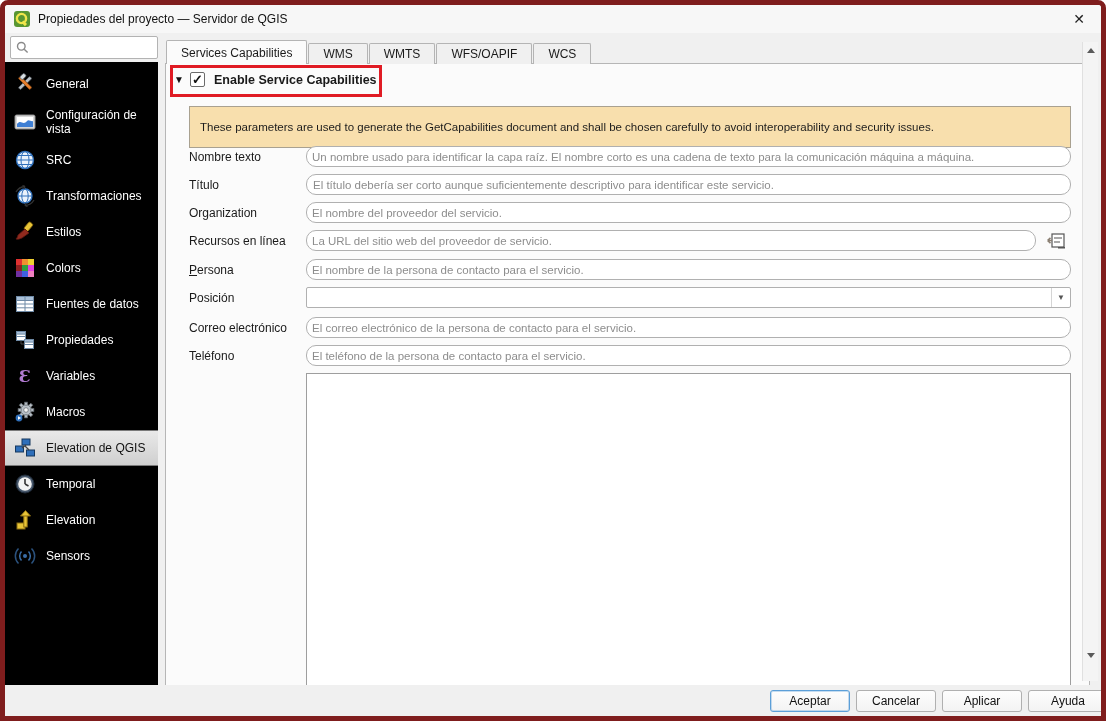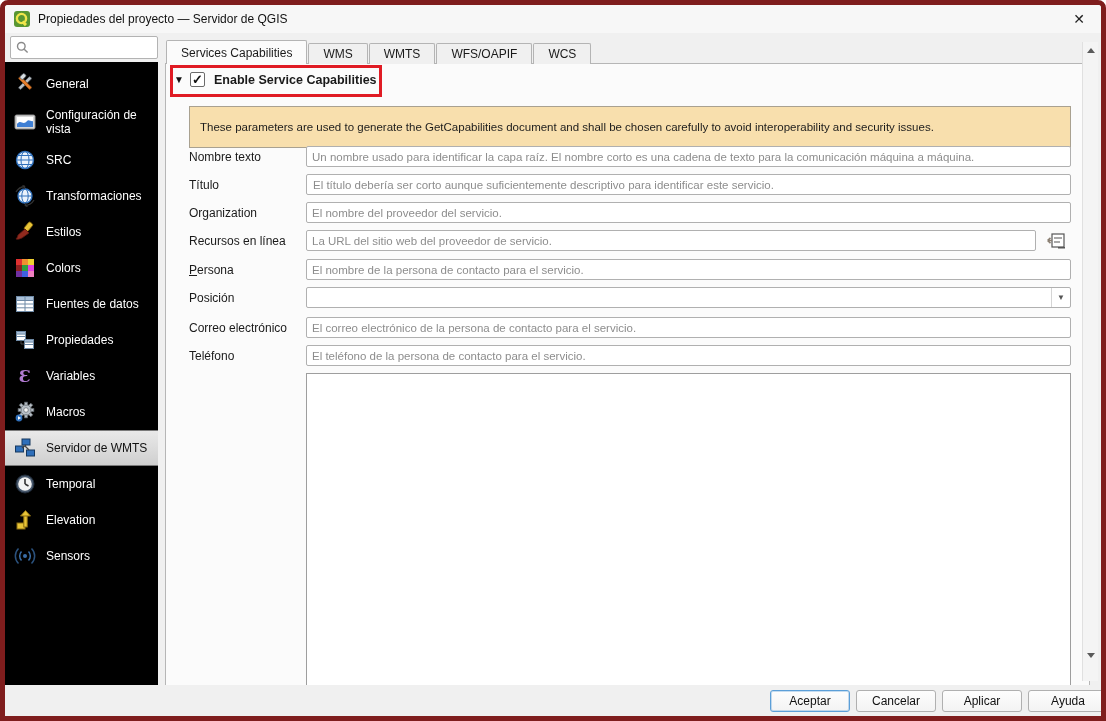--- a/index.html
+++ b/index.html
@@ -32,21 +32,21 @@
   .tab.active { background:#fbfbfb; height:24px; position:relative; z-index:4; }
   
   .panel { position:absolute; left:160px; top:58px; width:925px; height:632px; background:#fbfbfb; border:1px solid #b6b6b6; }
   .collapse-head { position:absolute; left:8px; top:8px; display:flex; align-items:center; }
   .collapse-arrow { font-size:10px; color:#111; width:16px; }
   .cb { width:15px; height:15px; background:#fff; border:1px solid #6b6b6b; border-radius:2px; display:flex; align-items:center; justify-content:center; font-size:13px; font-weight:bold; color:#111; line-height:1; }
   .collapse-label { margin-left:9px; font-weight:bold; font-size:12.5px; }
   .banner { position:absolute; left:23px; top:42px; width:882px; height:42px; background:#f8dfad; border:1px solid #a9a190; display:flex; align-items:center; padding-left:10px; font-size:11.5px; color:#1c1c1c; }
   .f-label { position:absolute; left:23px; font-size:12px; color:#1a1a1a; }
   .f-label.mnemo::first-letter { text-decoration:underline; }
-  .f-input { position:absolute; left:140px; width:765px; height:21px; background:#fff; border:1px solid #b0b0b0; border-radius:2px; font-size:11.5px; padding:0 5px; color:#222; outline:none; font-family:"Liberation Sans", sans-serif; }
+  .f-input { position:absolute; left:140px; width:765px; height:21px; background:#fff; border:1px solid #b0b0b0; border-radius:10px; font-size:11.5px; padding:0 5px; color:#222; outline:none; font-family:"Liberation Sans", sans-serif; }
   .f-input::placeholder { color:#8d8d8d; opacity:1; }
   .combo { position:absolute; left:140px; width:765px; height:21px; background:#fff; border:1px solid #b0b0b0; border-radius:2px; display:flex; }
   .combo .val { flex:1; }
   .combo .dd { width:19px; border-left:1px solid #d5d5d5; display:flex; align-items:center; justify-content:center; color:#555; font-size:10px; }
   .bigbox { position:absolute; left:140px; top:309px; width:765px; height:323px; background:#fff; border:1px solid #9e9e9e; resize:none; outline:none; }
   .inline-btn { position:absolute; left:876px; top:163px; width:28px; height:27px; border:none; background:transparent; display:flex; align-items:center; justify-content:center; cursor:default; }
   
   .vscroll { position:absolute; right:3px; top:37px; width:16px; height:639px; background:#f4f4f4; border-left:1px solid #e0e0e0; }
   .varrow { position:absolute; left:0; width:16px; height:15px; display:flex; align-items:center; justify-content:center; }
   .tri-up { width:0; height:0; border-left:4px solid transparent; border-right:4px solid transparent; border-bottom:5px solid #5a5a5a; }
@@ -218,21 +218,21 @@
 
     <div class="sb-item selected">
       <span class="ic">
           <svg width="22" height="22" viewBox="0 0 22 22">
         <rect x="8" y="2" width="8" height="6" fill="#2f6fba" stroke="#16385e"></rect>
         <rect x="1.5" y="9" width="8" height="6" fill="#2f6fba" stroke="#16385e"></rect>
         <rect x="12.5" y="13" width="8" height="6" fill="#2f6fba" stroke="#16385e"></rect>
         <path d="M12 8 L8 11 M11 9 L15 13" stroke="#444" stroke-width="1.2" fill="none"></path>
       </svg>
         </span>
-      <span class="lbl">Servidor de WMTS</span>
+      <span class="lbl">Elevation de QGIS</span>
     </div>
 
     <div class="sb-item">
       <span class="ic">
           <svg width="22" height="22" viewBox="0 0 22 22">
         <circle cx="11" cy="11" r="9" fill="#46566a" stroke="#202c3a"></circle>
         <circle cx="11" cy="11" r="6.8" fill="#f2f2f2"></circle>
         <line x1="11" y1="11" x2="11" y2="6" stroke="#333" stroke-width="1.6"></line>
         <line x1="11" y1="11" x2="14.5" y2="13" stroke="#333" stroke-width="1.6"></line>
       </svg>

